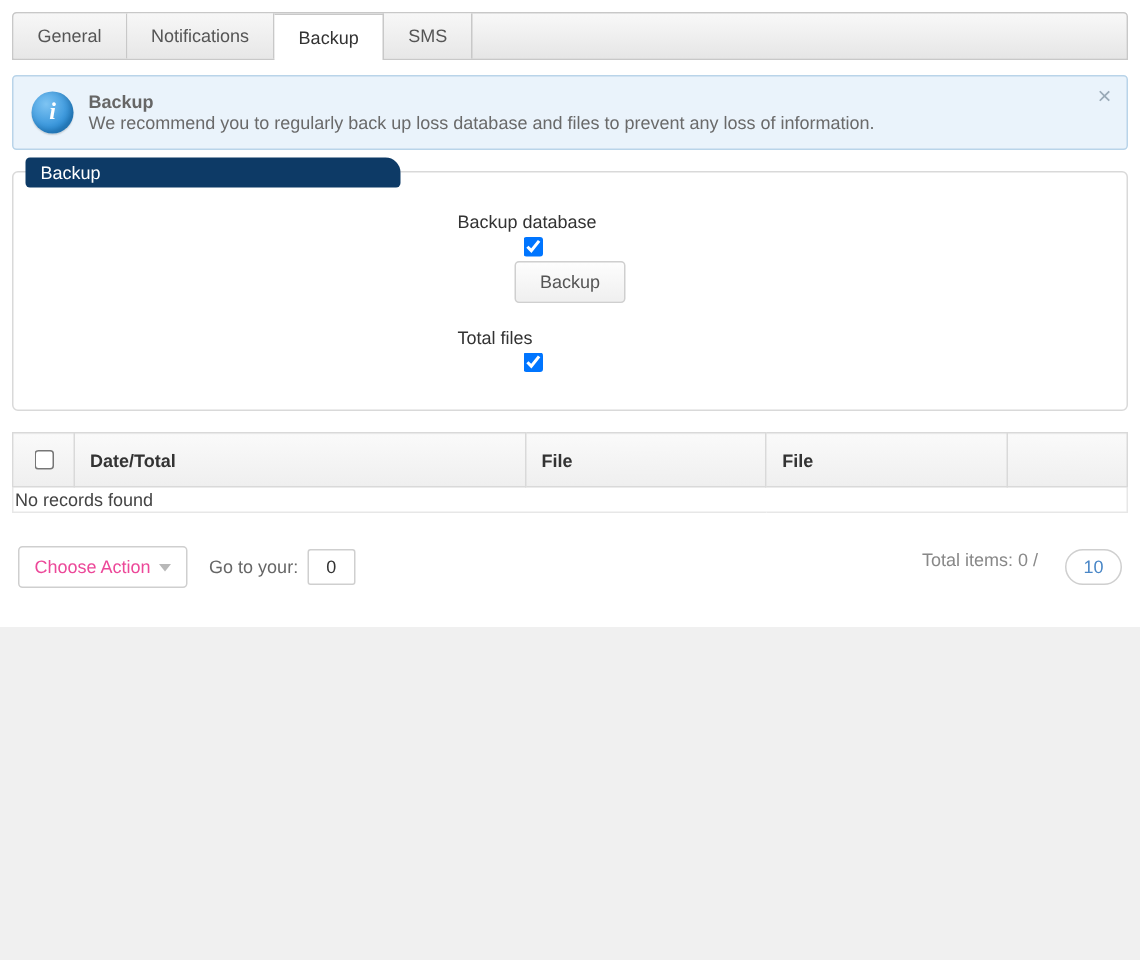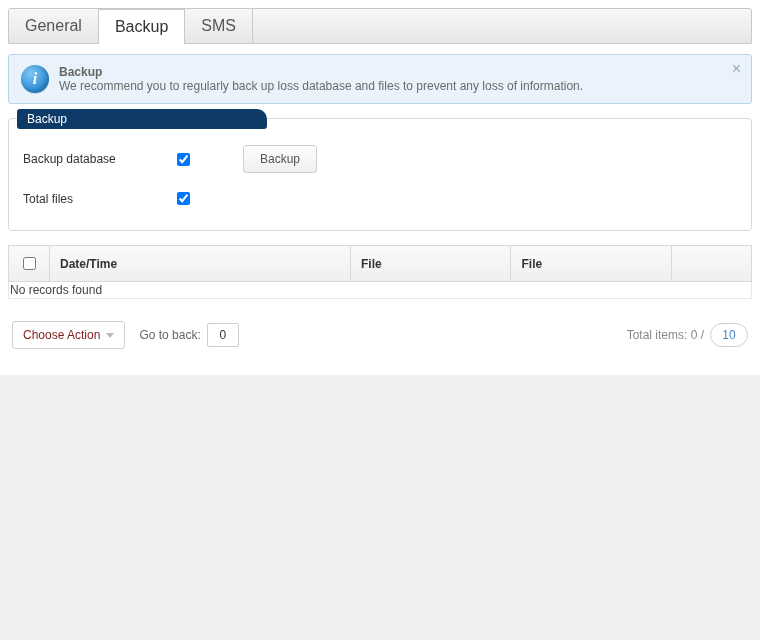--- a/index.html
+++ b/index.html
@@ -25,21 +25,21 @@
     background: linear-gradient(#f8f8f8,#e6e6e6);
     border: 1px solid #c8c8c8;
     border-radius: 3px 3px 0 0;
   }
   .tab {
     padding: 8px 16px;
     border-right: 1px solid #c8c8c8;
     color: #555;
     cursor: pointer;
     background: linear-gradient(#f7f7f7,#e7e7e7);
-    font-size: 16px;
+    font-size: 12px;
   }
   .tab:first-child { border-radius: 3px 0 0 0; }
   .tab.active {
     background: #fff;
     color: #333;
     position: relative;
     top: 1px;
     border-top: 1px solid #c8c8c8;
     margin-top: -1px;
   }
@@ -111,20 +111,21 @@
     content: "";
     position: absolute;
     right: -12px;
     top: 0;
     width: 0; height: 0;
   }
   .form-row {
     display: flex;
     align-items: center;
     padding: 8px 0;
+    flex-direction: column;
   }
   .form-label {
     width: 150px;
     color: #333;
   }
   .form-check {
     width: 70px;
   }
   .btn {
     display: inline-block;
@@ -163,21 +164,21 @@
     justify-content: space-between;
     padding: 8px 4px 16px 4px;
   }
   .footer-left { display: flex; align-items: center; gap: 14px; }
   .choose-btn {
     display: inline-flex;
     align-items: center;
     gap: 6px;
     padding: 6px 10px;
     font-size: 12px;
-    color: #7f1d1d;
+    color: #ec4899;
     background: #fff;
     border: 1px solid #cfcfcf;
     border-radius: 3px;
     cursor: pointer;
   }
   .choose-btn .caret {
     width: 0; height: 0;
     border-left: 4px solid transparent;
     border-right: 4px solid transparent;
     border-top: 5px solid #b8b8b8;
@@ -185,21 +186,21 @@
   .goto { color: #666; display: inline-flex; align-items: center; gap: 6px;}
   .goto input {
     width: 32px;
     height: 24px;
     text-align: center;
     border: 1px solid #cfcfcf;
     border-radius: 2px;
     font-size: 12px;
     color: #333;
   }
-  .footer-right { color: #888; display: inline-flex; align-items: center; gap: 6px;}
+  .footer-right { color: #888; display: inline-flex; align-items: flex-start; gap: 18px;}
   .footer-right .count-box {
     display: inline-block;
     min-width: 38px;
     padding: 4px 8px;
     border: 1px solid #cfcfcf;
     border-radius: 12px;
     text-align: center;
     color: #4a87c7;
   }
   
@@ -207,20 +208,21 @@
     background: #f0f0f0;
     height: 300px;
   }
 </style>
 </head>
 <body>
 
 <div class="page">
   <div class="tabs">
     <div class="tab">General</div>
+    <div class="tab">Notifications</div>
     <div class="tab active">Backup</div>
     <div class="tab">SMS</div>
   </div>
 
   <div class="content">
     <div class="notice">
       <div class="notice-icon-wrap">
         <div class="notice-icon">
             <span>i</span>
           </div>
@@ -248,41 +250,41 @@
         <div class="form-check">
           <input type="checkbox" id="cb-files" checked="" style="">
         </div>
       </div>
     </div>
 
     <table class="grid">
       <thead>
         <tr>
           <th class="chkcol"><input type="checkbox" style=""></th>
-          <th>Date/Time</th>
+          <th>Date/Total</th>
           <th>File</th>
           <th>File</th>
           <th style="width:80px;"></th>
         </tr>
       </thead>
       <tbody>
         <tr>
           <td colspan="5">No records found</td>
         </tr>
       </tbody>
     </table>
 
     <div class="footer">
       <div class="footer-left">
         <button class="choose-btn">
           <span>Choose Action</span>
           <span class="caret"></span>
         </button>
         <div class="goto">
-          <span>Go to back:</span>
+          <span>Go to your:</span>
           <input type="text" value="0" style="">
         </div>
       </div>
       <div class="footer-right">
         <span>Total items: 0 /</span>
         <span class="count-box">10</span>
       </div>
     </div>
   </div>
 </div>

